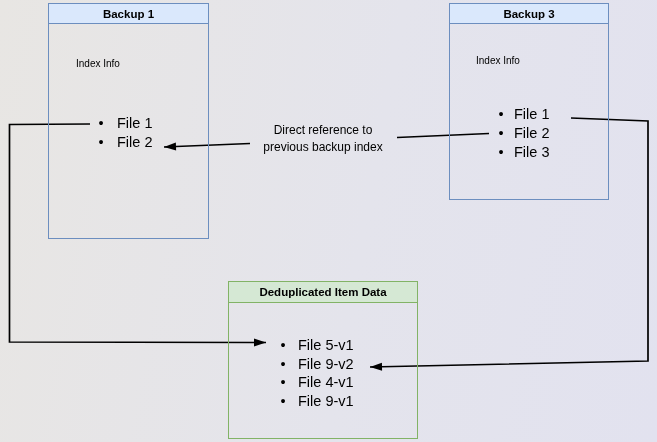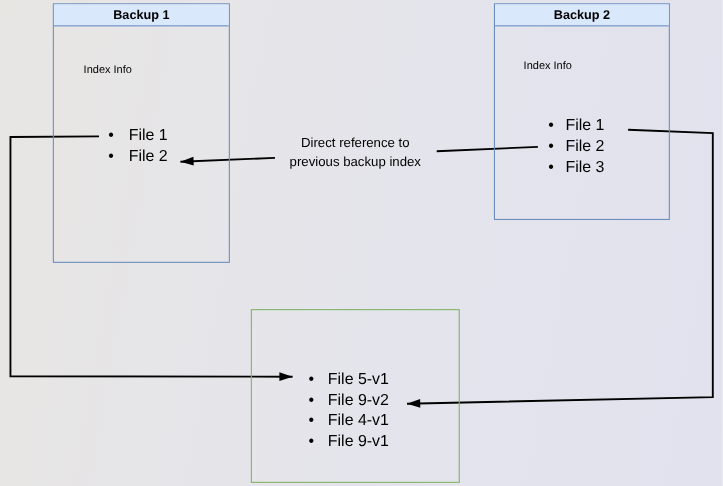--- a/index.html
+++ b/index.html
@@ -121,39 +121,40 @@
         <span class="lbl">File 1</span>
       </div>
       <div class="li">
         <span class="dot">•</span>
         <span class="lbl">File 2</span>
       </div>
     </div>
   </div>
 
   <div class="node blue" id="backup2">
-    <div class="hdr">Backup 2</div>
+    <div class="hdr">Backup 3</div>
     <div class="section-label">Index Info</div>
     <div class="blist">
       <div class="li">
         <span class="dot">•</span>
         <span class="lbl">File 1</span>
       </div>
       <div class="li">
         <span class="dot">•</span>
         <span class="lbl">File 2</span>
       </div>
       <div class="li">
         <span class="dot">•</span>
         <span class="lbl">File 3</span>
       </div>
     </div>
   </div>
 
   <div class="node green" id="dedup">
+    <div class="hdr">Deduplicated Item Data</div>
     <div class="blist">
       <div class="li">
         <span class="dot">•</span>
         <span class="lbl">File 5-v1</span>
       </div>
       <div class="li">
         <span class="dot">•</span>
         <span class="lbl">File 9-v2</span>
       </div>
       <div class="li">

